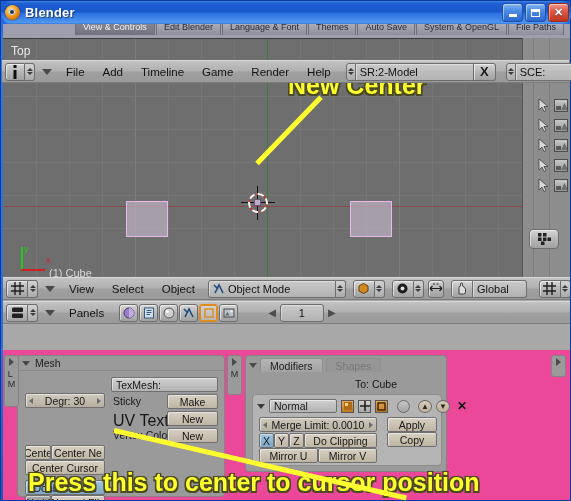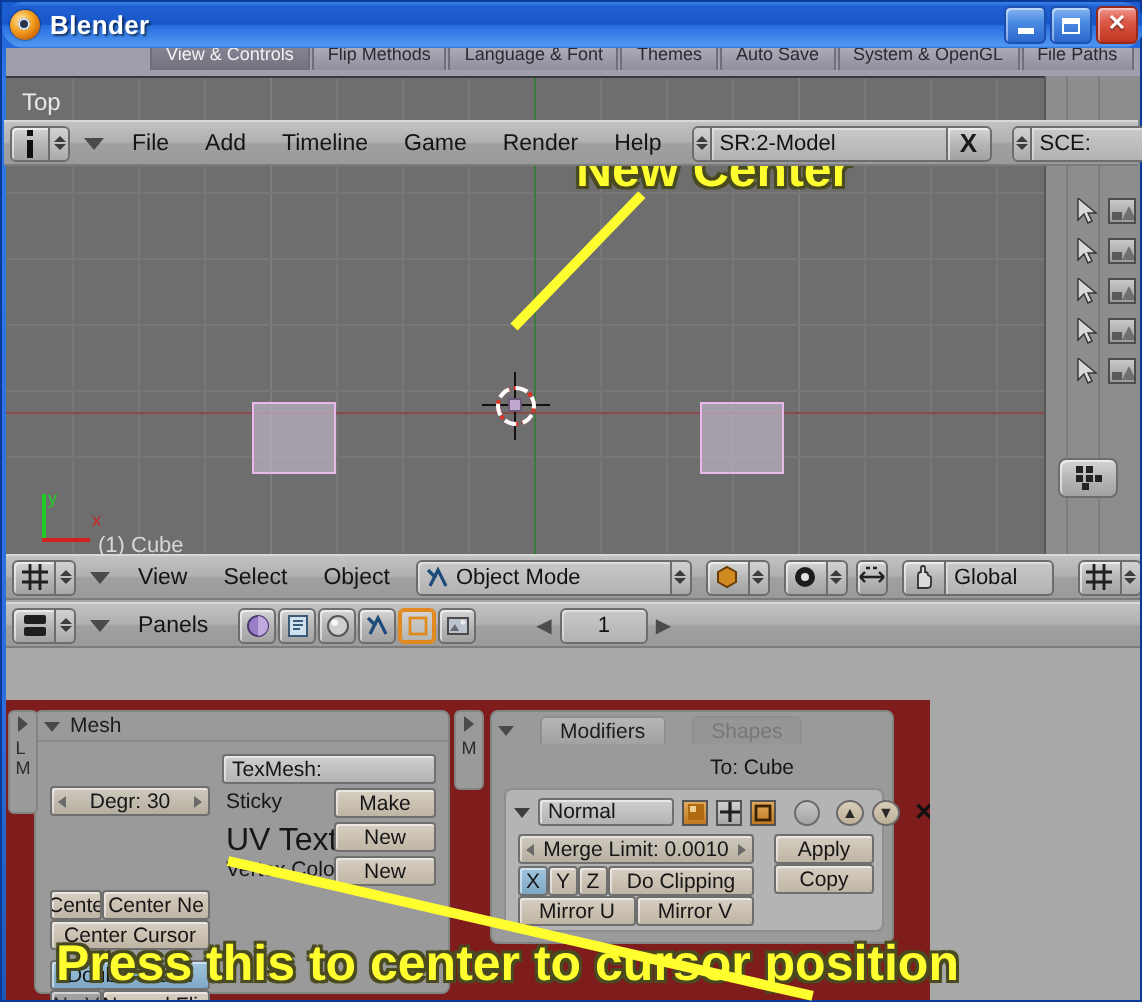--- a/index.html
+++ b/index.html
@@ -171,22 +171,22 @@
   .ss-img{
     width:14px; height:13px; background:linear-gradient(to bottom,#c9c9c9,#9b9b9b);
     border:1px solid #4d4d4d; position:relative; overflow:hidden;
   }
   .ss-img:before{ content:""; position:absolute; left:1px; bottom:1px; width:5px;height:4px;background:#5a5a5a; }
   .ss-img:after{ content:""; position:absolute; left:6px; bottom:1px; width:7px;height:7px;background:#6f6f6f;
     clip-path:polygon(0 100%,50% 0,100% 100%); }
 
   
   .buttons-win{
-    position:absolute; left:0; top:326px; width:462px; height:150px;
-    background:#7f1d1d; overflow:hidden;
+    position:absolute; left:0; top:326px; width:567px; height:150px;
+    background:#ec4899; overflow:hidden;
   }
   .panel{
     position:absolute; background:#9a9a9a;
     border:1px solid #848484; border-radius:4px;
   }
   .panel-hdr{
     position:absolute; left:0; top:0; height:15px; width:100%;
     display:flex; align-items:center; gap:5px; padding-left:4px;
     border-bottom:1px solid #8a8a8a;
   }
@@ -269,21 +269,21 @@
           <div class="g">✕</div>
         </div>
       </div>
     </div>
 
     <div class="blend-client">
 
       <div class="prefs-strip">
         <div class="prefs-tabs">
           <div class="prefs-tab sel">View &amp; Controls</div>
-          <div class="prefs-tab">Flip Methods</div>
+          <div class="prefs-tab">Edit Blender</div>
           <div class="prefs-tab">Language &amp; Font</div>
           <div class="prefs-tab">Themes</div>
           <div class="prefs-tab">Auto Save</div>
           <div class="prefs-tab">System &amp; OpenGL</div>
           <div class="prefs-tab">File Paths</div>
         </div>
       </div>
 
       <div class="view3d">
         <div class="grid">
@@ -562,21 +562,21 @@
         <div class="panel-side" style="left:1px; top:5px; height:52px;">
           <span class="side-tri"></span>
           <span style="line-height:10px;">L<br>M</span>
         </div>
         <div class="panel-side" style="left:224px; top:5px; height:40px;">
           <span class="side-tri"></span>
           <span>M</span>
         </div>
 
         <div class="panel" style="left:242px; top:5px; width:202px; height:117px;">
-          <div style="position:absolute; left:3px; top:2px; display:flex; align-items:center; gap:13px;">
+          <div style="position:absolute; left:3px; top:2px; display:flex; align-items:center; gap:3px;">
             <span class="panel-tri"></span>
             <div class="panel-tab">Modifiers</div>
             <div class="panel-tab off">Shapes</div>
           </div>
 
           <div style="position:absolute; left:109px; top:22px; font-size:10.5px; color:#161616;">To: Cube</div>
 
           <div class="modpanel" style="left:6px; top:38px; width:190px; height:72px;">
             <div style="position:absolute; left:4px; top:4px; display:flex; align-items:center; gap:4px;">
               <span style="width:0;height:0;border-left:4px solid transparent;border-right:4px solid transparent;border-top:5px solid #3c3c3c;"></span>

